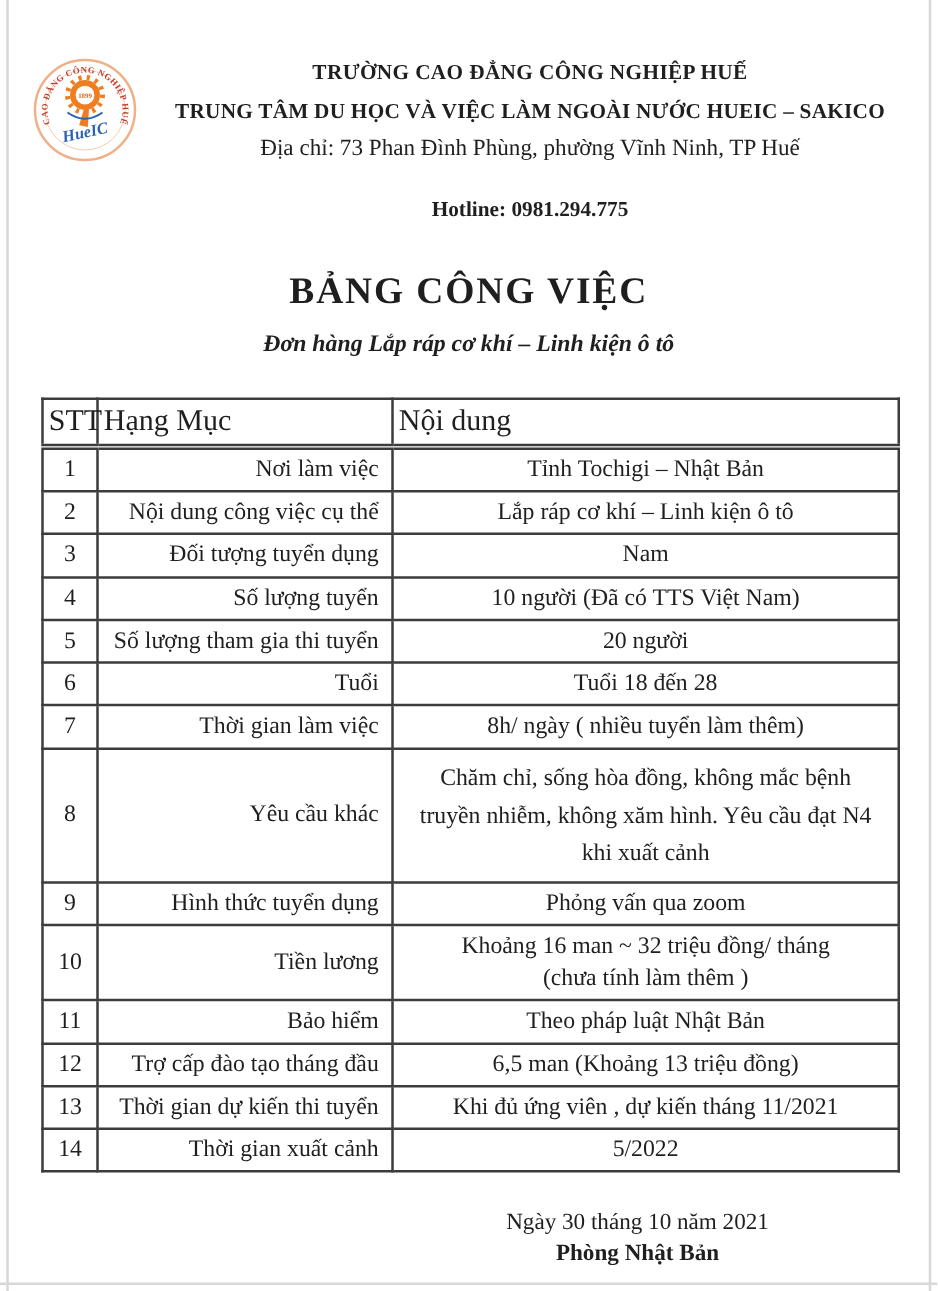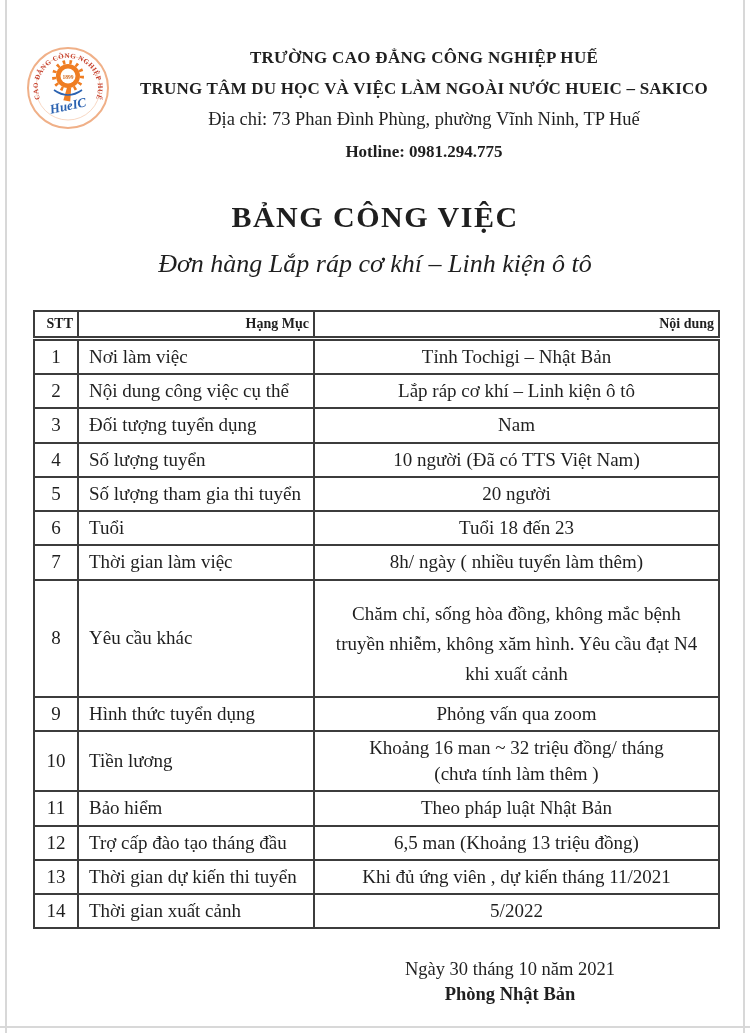--- a/index.html
+++ b/index.html
@@ -14,39 +14,39 @@
   .edge-right { right:5px; top:0; width:2px; height:100%; }
   .edge-bottom{ left:0; bottom:5px; width:100%; height:2px; }
 
   .header-row { display:flex; align-items:flex-start; padding:46px 14px 0 26px; }
   .logo-left  { width:86px; flex:0 0 86px; }
   .logo-right { width:80px; flex:0 0 80px; margin-top:8px; }
   .header-center { flex:1; text-align:center; padding-top:2px; }
   .h-line1 { font-size:17px; font-weight:bold; letter-spacing:0.3px; }
   .h-line2 { font-size:17px; font-weight:bold; margin-top:11px; letter-spacing:0.2px; }
   .h-line3 { font-size:18.5px; margin-top:10px; }
-  .h-line4 { font-size:17px; font-weight:bold; margin-top:12px; }
+  .h-line4 { font-size:17px; font-weight:bold; margin-top:28px; }
 
   .doc-title { text-align:center; font-size:30px; font-weight:bold; margin-top:38px; letter-spacing:1.5px; }
-  .doc-subtitle { text-align:center; font-size:26px; font-weight:normal; font-style:italic; margin-top:15px; }
+  .doc-subtitle { text-align:center; font-size:19px; font-weight:bold; font-style:italic; margin-top:15px; }
 
   table.job-table {
     border-collapse:collapse; table-layout:fixed;
     width:685px; margin:31px 0 0 33px;
   }
   .job-table th, .job-table td { border:2px solid #3c3c3c; }
   .job-table thead th {
-    font-size:14px; font-weight:bold; padding:4px 4px;
-    border-bottom:5px double #3c3c3c; text-align:right;
+    font-size:24px; font-weight:normal; padding:4px 4px;
+    border-bottom:5px double #3c3c3c; text-align:left;
   }
   .job-table td { font-size:19px; padding:3px 10px; line-height:1.38; vertical-align:middle; }
   .job-table td.col-stt { text-align:center; padding:3px 2px; }
-  .job-table td.col-item { text-align:left; }
+  .job-table td.col-item { text-align:right; }
   .job-table td.col-content { text-align:center; white-space:pre-line; }
-  .job-table tr.multiline td.col-content { line-height:1.6; padding-top:18px; padding-bottom:6px; }
+  .job-table tr.multiline td.col-content { line-height:1.6; padding-top:8px; padding-bottom:6px; }
 
   .footer-block { width:400px; margin:30px 40px 0 auto; text-align:center; }
   .footer-date { font-size:18.5px; }
   .footer-dept { font-size:18.5px; font-weight:bold; margin-top:4px; }
 
   .logo-svg { display:block; }
   .sakico-label-text { font-family:"Liberation Sans","DejaVu Sans",sans-serif; }
 </style>
 </head>
 <body>
@@ -124,21 +124,21 @@
         <td class="col-content">10 người (Đã có TTS Việt Nam)</td>
       </tr>
       <tr>
         <td class="col-stt">5</td>
         <td class="col-item">Số lượng tham gia thi tuyển</td>
         <td class="col-content">20 người</td>
       </tr>
       <tr>
         <td class="col-stt">6</td>
         <td class="col-item">Tuổi</td>
-        <td class="col-content">Tuổi 18 đến 23</td>
+        <td class="col-content">Tuổi 18 đến 28</td>
       </tr>
       <tr>
         <td class="col-stt">7</td>
         <td class="col-item">Thời gian làm việc</td>
         <td class="col-content">8h/ ngày ( nhiều tuyển làm thêm)</td>
       </tr>
       <tr class="multiline">
         <td class="col-stt">8</td>
         <td class="col-item">Yêu cầu khác</td>
         <td class="col-content">Chăm chỉ, sống hòa đồng, không mắc bệnh

